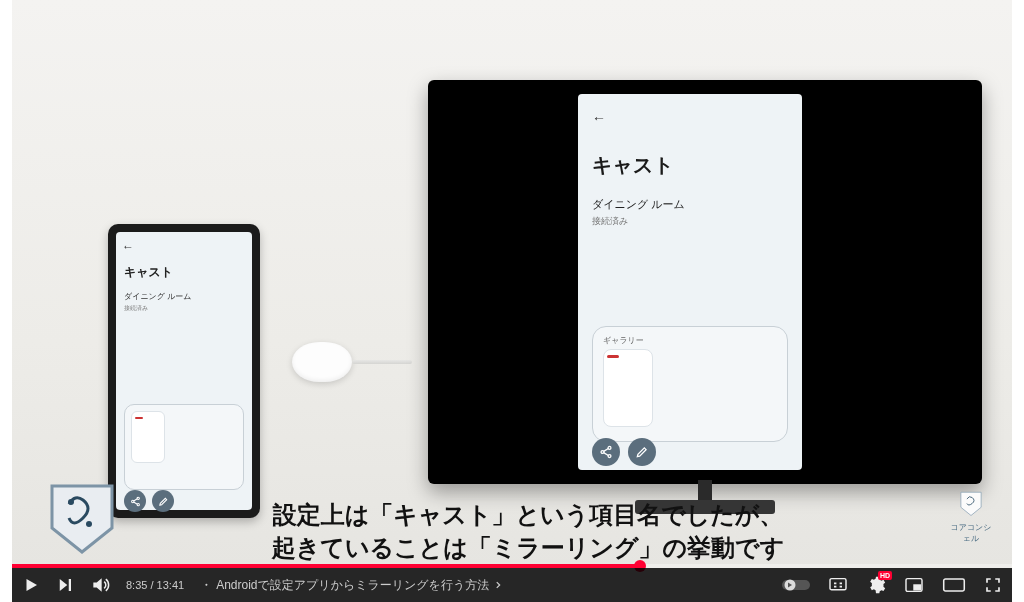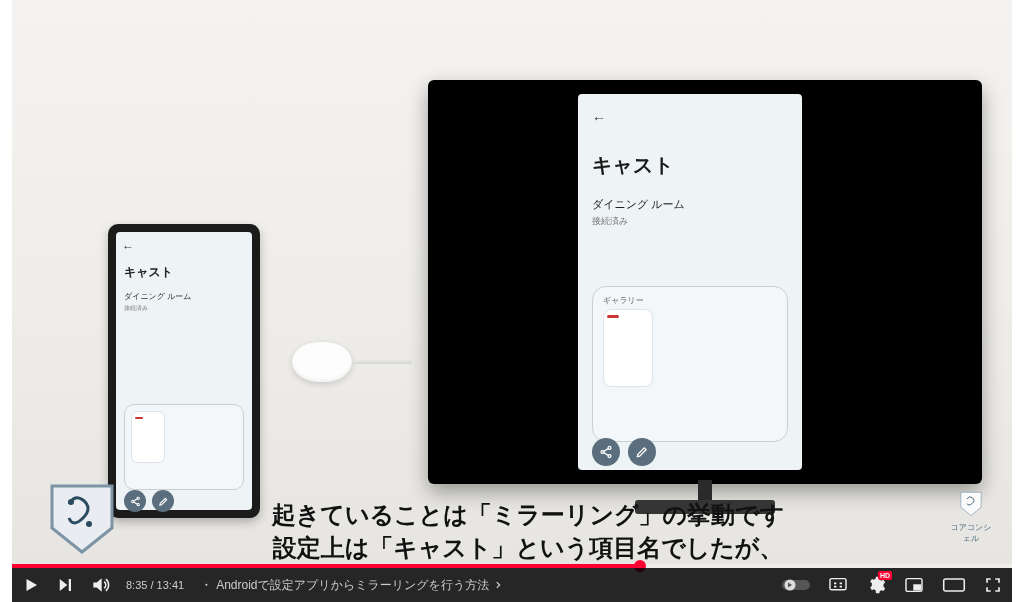--- a/index.html
+++ b/index.html
@@ -26,21 +26,21 @@
 
   
   .tv { position:absolute; right:30px; top:80px; width:554px; height:404px; background:#000; border-radius:6px; box-shadow:0 8px 20px rgba(0,0,0,.35); }
   .tv::after { content:""; position:absolute; left:50%; bottom:-30px; transform:translateX(-50%); width:140px; height:14px; background:#353535; border-radius:3px; }
   .tv::before { content:""; position:absolute; left:50%; bottom:-20px; transform:translateX(-50%); width:14px; height:24px; background:#2a2a2a; }
   .tv-screen { position:absolute; left:150px; top:14px; width:224px; height:376px; background:#eef3f6; border-radius:4px; padding:14px; }
   .tv-screen .back-arrow { font-size:14px; color:#333; }
   .tv-screen .title { font-size:20px; font-weight:600; color:#1a1a1a; margin-top:28px; }
   .tv-screen .sub { font-size:11px; color:#222; margin-top:18px; }
   .tv-screen .sub2 { font-size:9px; color:#777; margin-top:3px; }
-  .tv-screen .card { position:absolute; left:14px; right:14px; bottom:28px; height:156px; border:1px solid #c8d0d6; border-radius:14px; background:#f4f7f9; }
+  .tv-screen .card { position:absolute; left:14px; right:14px; bottom:28px; height:116px; border:1px solid #c8d0d6; border-radius:14px; background:#f4f7f9; }
   .tv-screen .card .label { position:absolute; left:10px; top:8px; font-size:8px; color:#666; }
   .tv-screen .card .inner { position:absolute; left:10px; top:22px; width:50px; height:78px; border-radius:8px; background:#fff; border:1px solid #dde3e8; }
   .tv-screen .card .dot { position:absolute; left:14px; top:28px; width:12px; height:3px; background:#c33; border-radius:2px; }
   .tv-screen .fab-row { position:absolute; left:14px; bottom:4px; display:flex; gap:8px; }
   .tv-screen .fab { width:28px; height:28px; font-size:14px; }
 
   
   .badge-left { position:absolute; left:34px; bottom:10px; width:72px; height:80px; }
   .badge-left svg { width:100%; height:100%; }
   .badge-right { position:absolute; right:18px; bottom:24px; width:46px; text-align:center; font-size:8px; color:#4a6b82; }
@@ -142,22 +142,22 @@
 
     <div class="badge-right">
       <svg viewBox="0 0 70 80">
           <path d="M8 6 h54 v40 l-27 22 -27-22 z" fill="#fbfbfb" stroke="#8aa2b4" stroke-width="2"></path>
           <path d="M24 24 q6 -10 14 -4 q10 8 0 16 q-10 8 -14 0" fill="none" stroke="#3a5a70" stroke-width="2.4"></path>
         </svg>
       <div>コアコンシェル</div>
     </div>
 
     <div class="caption-box">
+      <div class="line">設定上は「キャスト」という項目名でしたが、</div>
       <div class="line">起きていることは「ミラーリング」の挙動です</div>
-      <div class="line">設定上は「キャスト」という項目名でしたが、</div>
     </div>
   </div>
 
   <div class="progress">
     <div class="played" style="width: 62.8%;"></div>
     <div class="handle" style="left: 62.8%;"></div>
   </div>
 
   <div class="controls">
     <div class="left">

